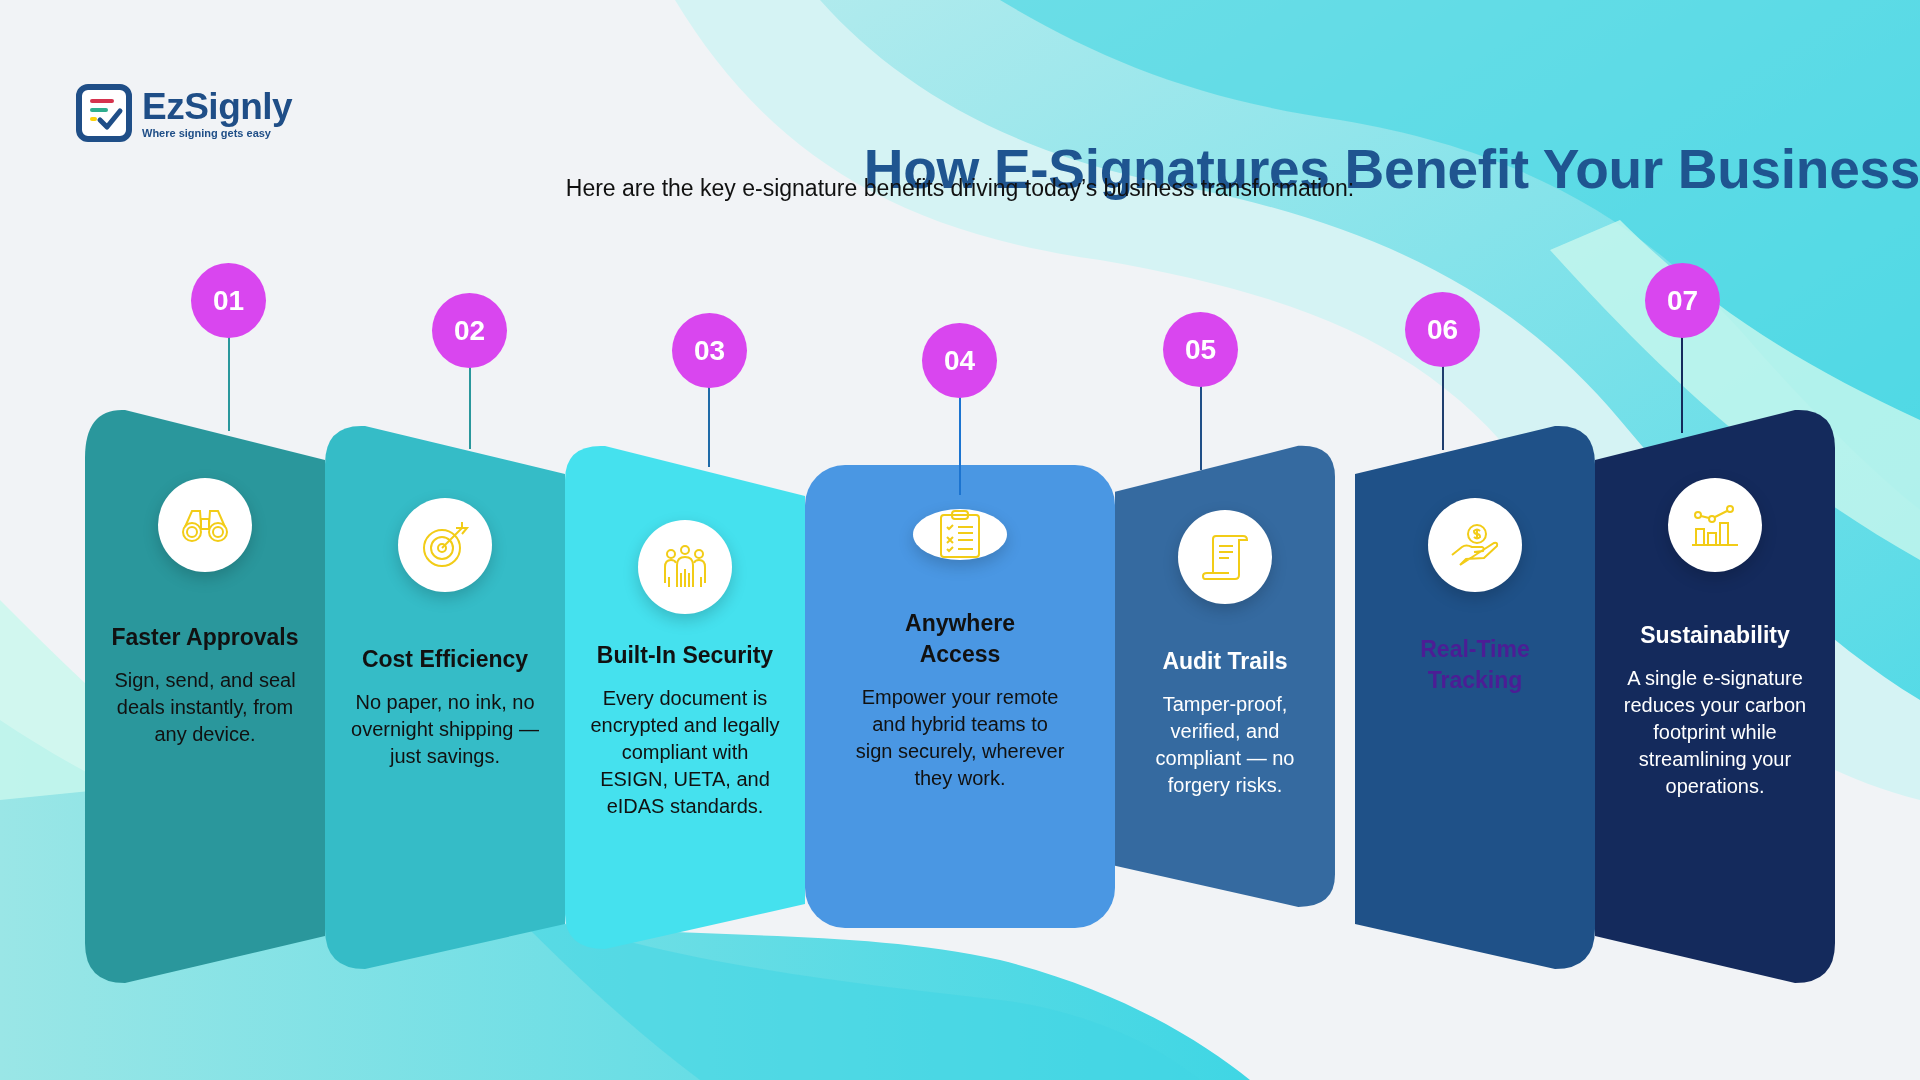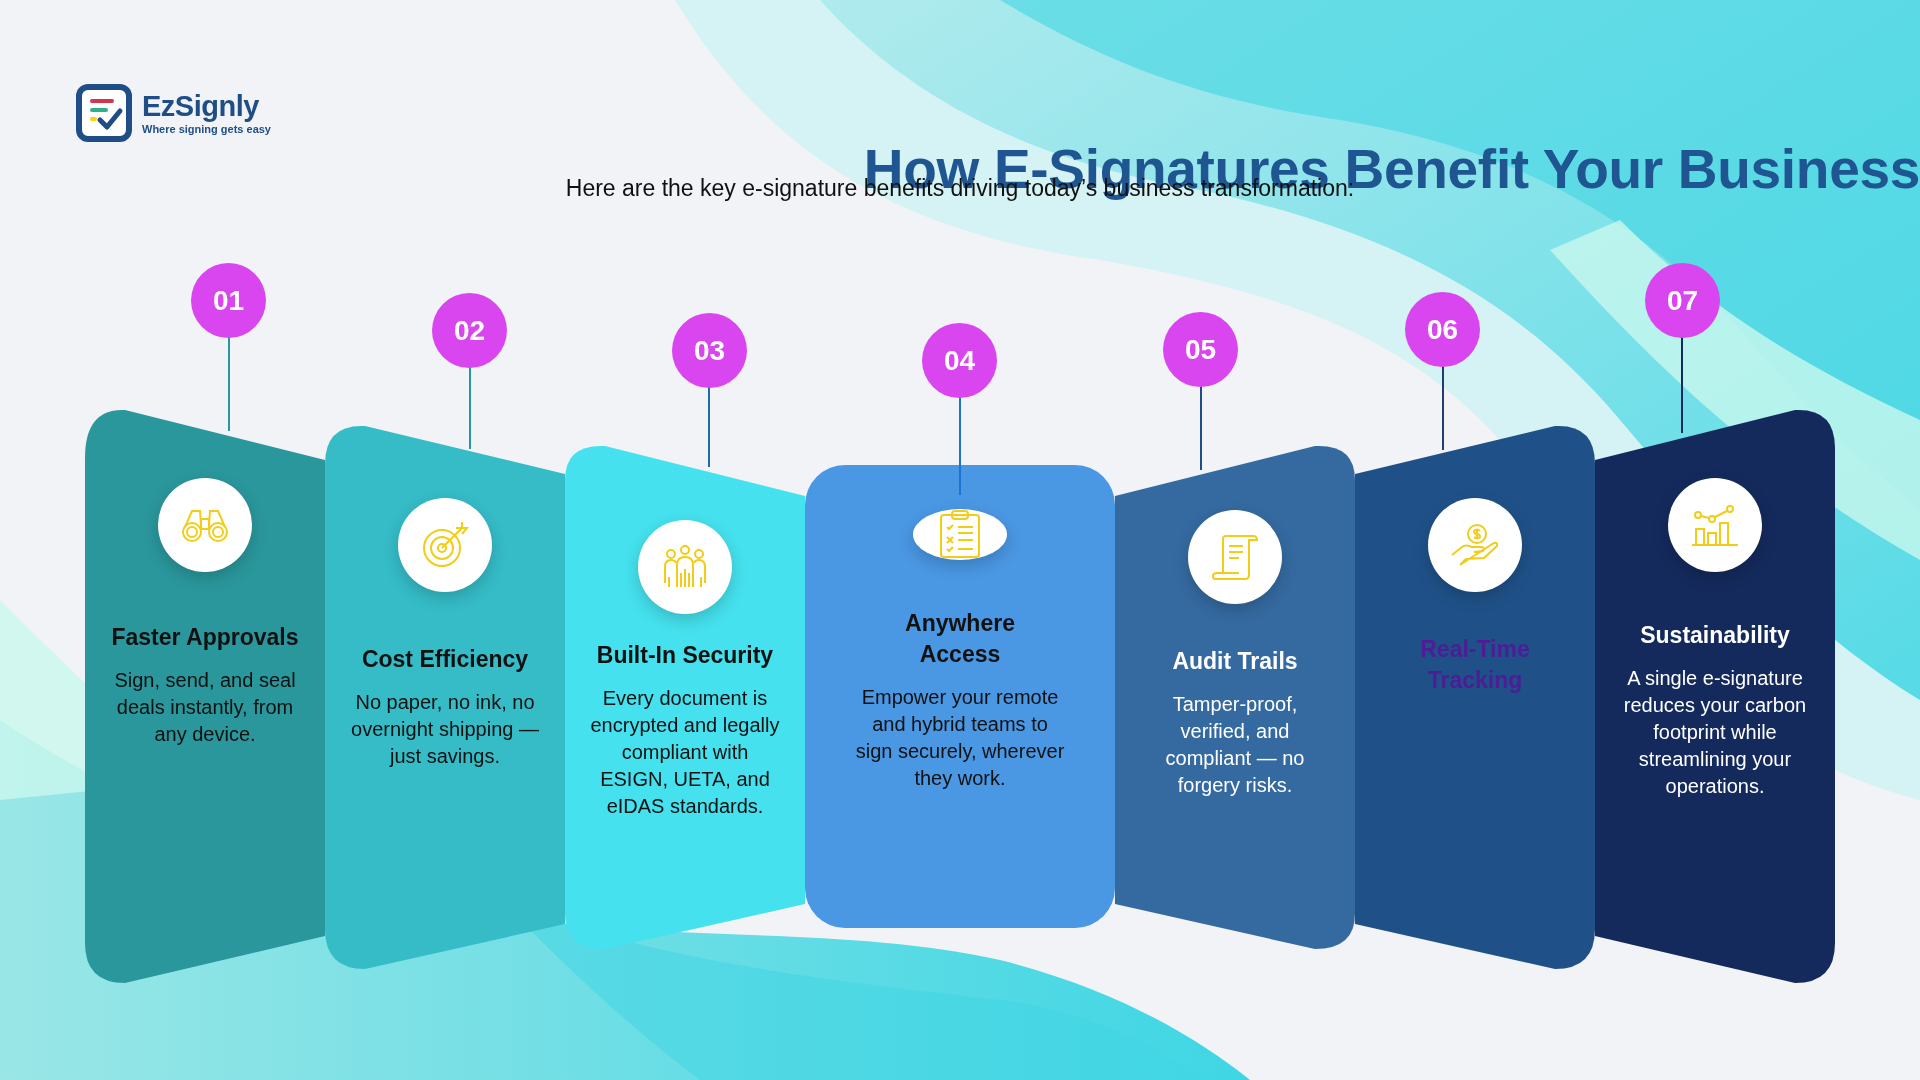--- a/index.html
+++ b/index.html
@@ -5,21 +5,21 @@
   html, body { margin: 0; padding: 0; }
   body {
     width: 1920px; height: 1080px; overflow: hidden; position: relative;
     background: #f1f3f6;
     font-family: "Liberation Sans", "DejaVu Sans", sans-serif;
   }
   .bg { position: absolute; inset: 0; z-index: 0; }
   .logo { position: absolute; left: 76px; top: 84px; display: flex; align-items: center; gap: 10px; z-index: 3; }
   .logo-mark { width: 56px; height: 58px; }
   .logo-text { display: flex; flex-direction: column; }
-  .logo-name { font-size: 29px; font-weight: 700; color: #1f4e87; letter-spacing: -0.5px; line-height: 1; }
+  .logo-name { font-size: 37px; font-weight: 700; color: #1f4e87; letter-spacing: -0.5px; line-height: 1; }
   .logo-tag { font-size: 11px; font-weight: 700; color: #1f4e87; margin-top: 2px; }
   .title { position: absolute; left: 0; right: 0; top: 100px; text-align: right; font-size: 55px; font-weight: 700; color: #1f5590; z-index: 3; letter-spacing: -0.3px; }
   .subtitle { position: absolute; left: 0; right: 0; top: 175px; text-align: center; font-size: 23px; color: #111; z-index: 3; }
   .cards { position: absolute; inset: 0; z-index: 2; }
   .card { position: absolute; display: flex; flex-direction: column; align-items: center; text-align: center; box-sizing: border-box; }
   .card-shape { position: absolute; inset: 0; z-index: 0; }
   .card-icon {
     position: relative; z-index: 1; width: 94px; height: 94px; border-radius: 50%;
     background: #fff; display: flex; align-items: center; justify-content: center;
     box-shadow: 0 6px 16px rgba(0,0,0,0.18);
@@ -139,21 +139,21 @@
         <rect x="3" y="6" width="38" height="42" rx="3"></rect>
           <rect x="14" y="2" width="16" height="8" rx="3"></rect>
         <path d="M9 18 L11 20 L15 16 M9 28 L15 34 M15 28 L9 34 M9 40 L11 42 L15 38"></path>
         <path d="M20 18 L35 18 M20 24 L35 24 M20 31 L35 31 M20 40 L35 40"></path>
       </svg>
     </div>
     <div class="card-title" style="margin-top:48px; padding:0 60px;">Anywhere Access</div>
     <div class="card-desc" style="padding:0 50px;">Empower your remote and hybrid teams to sign securely, wherever they work.</div>
   </div>
 
-  <div class="card" style="left:1115px; top:444px; width:240px; height:505px; padding-top:66px; color:#fff;">
+  <div class="card" style="left:1115px; top:444px; width:220px; height:505px; padding-top:66px; color:#fff;">
     <svg class="card-shape" viewBox="0 0 240 505" preserveAspectRatio="none">
       <path d="M0 52 L200 2 Q240 0 240 36 L240 470 Q240 505 200 505 L0 460 Z" fill="#356aa0"></path>
     </svg>
     <div class="card-icon">
       <svg width="48" height="48" viewBox="0 0 48 48" fill="none" stroke="#f2cc17" stroke-width="2">
         <path d="M12 40 L12 6 Q12 3 15 3 L42 3 Q46 3 46 7 L38 7 L38 42 Q38 46 34 46 L4 46 Q2 46 2 43 Q2 40 6 40 L28 40"></path>
         <path d="M18 13 L32 13 M18 19 L32 19 M18 25 L28 25"></path>
       </svg>
     </div>
     <div class="card-title" style="margin-top:42px;">Audit Trails</div>

